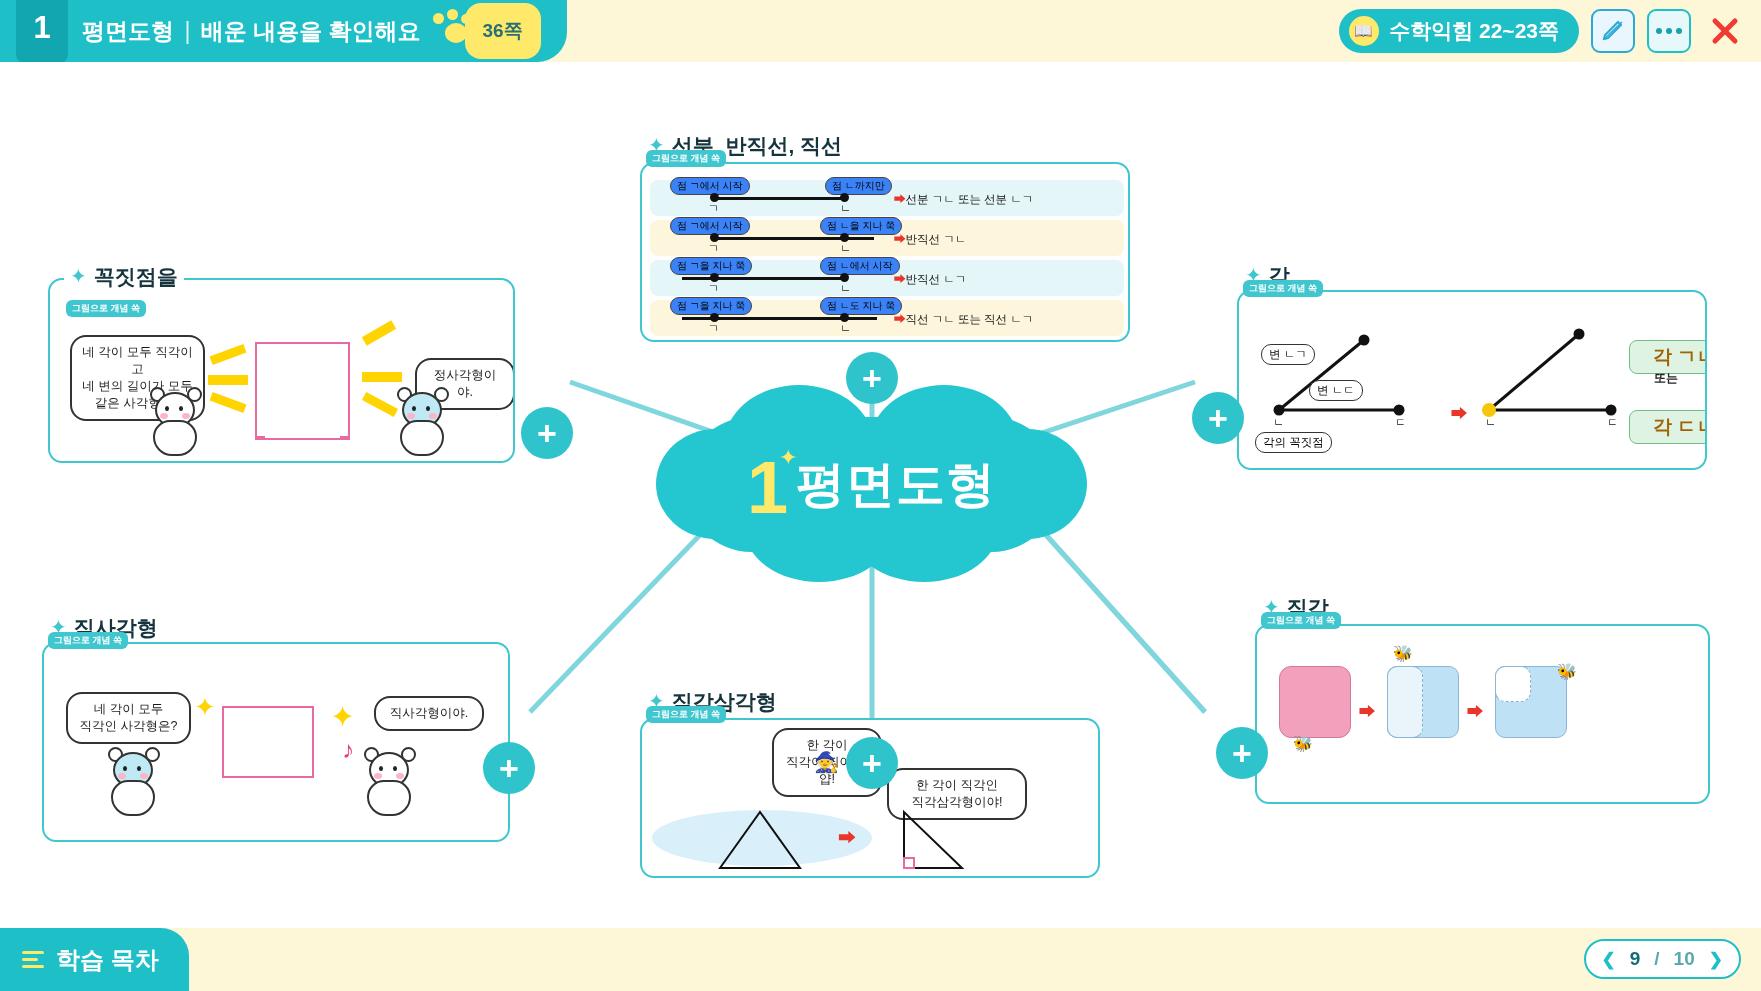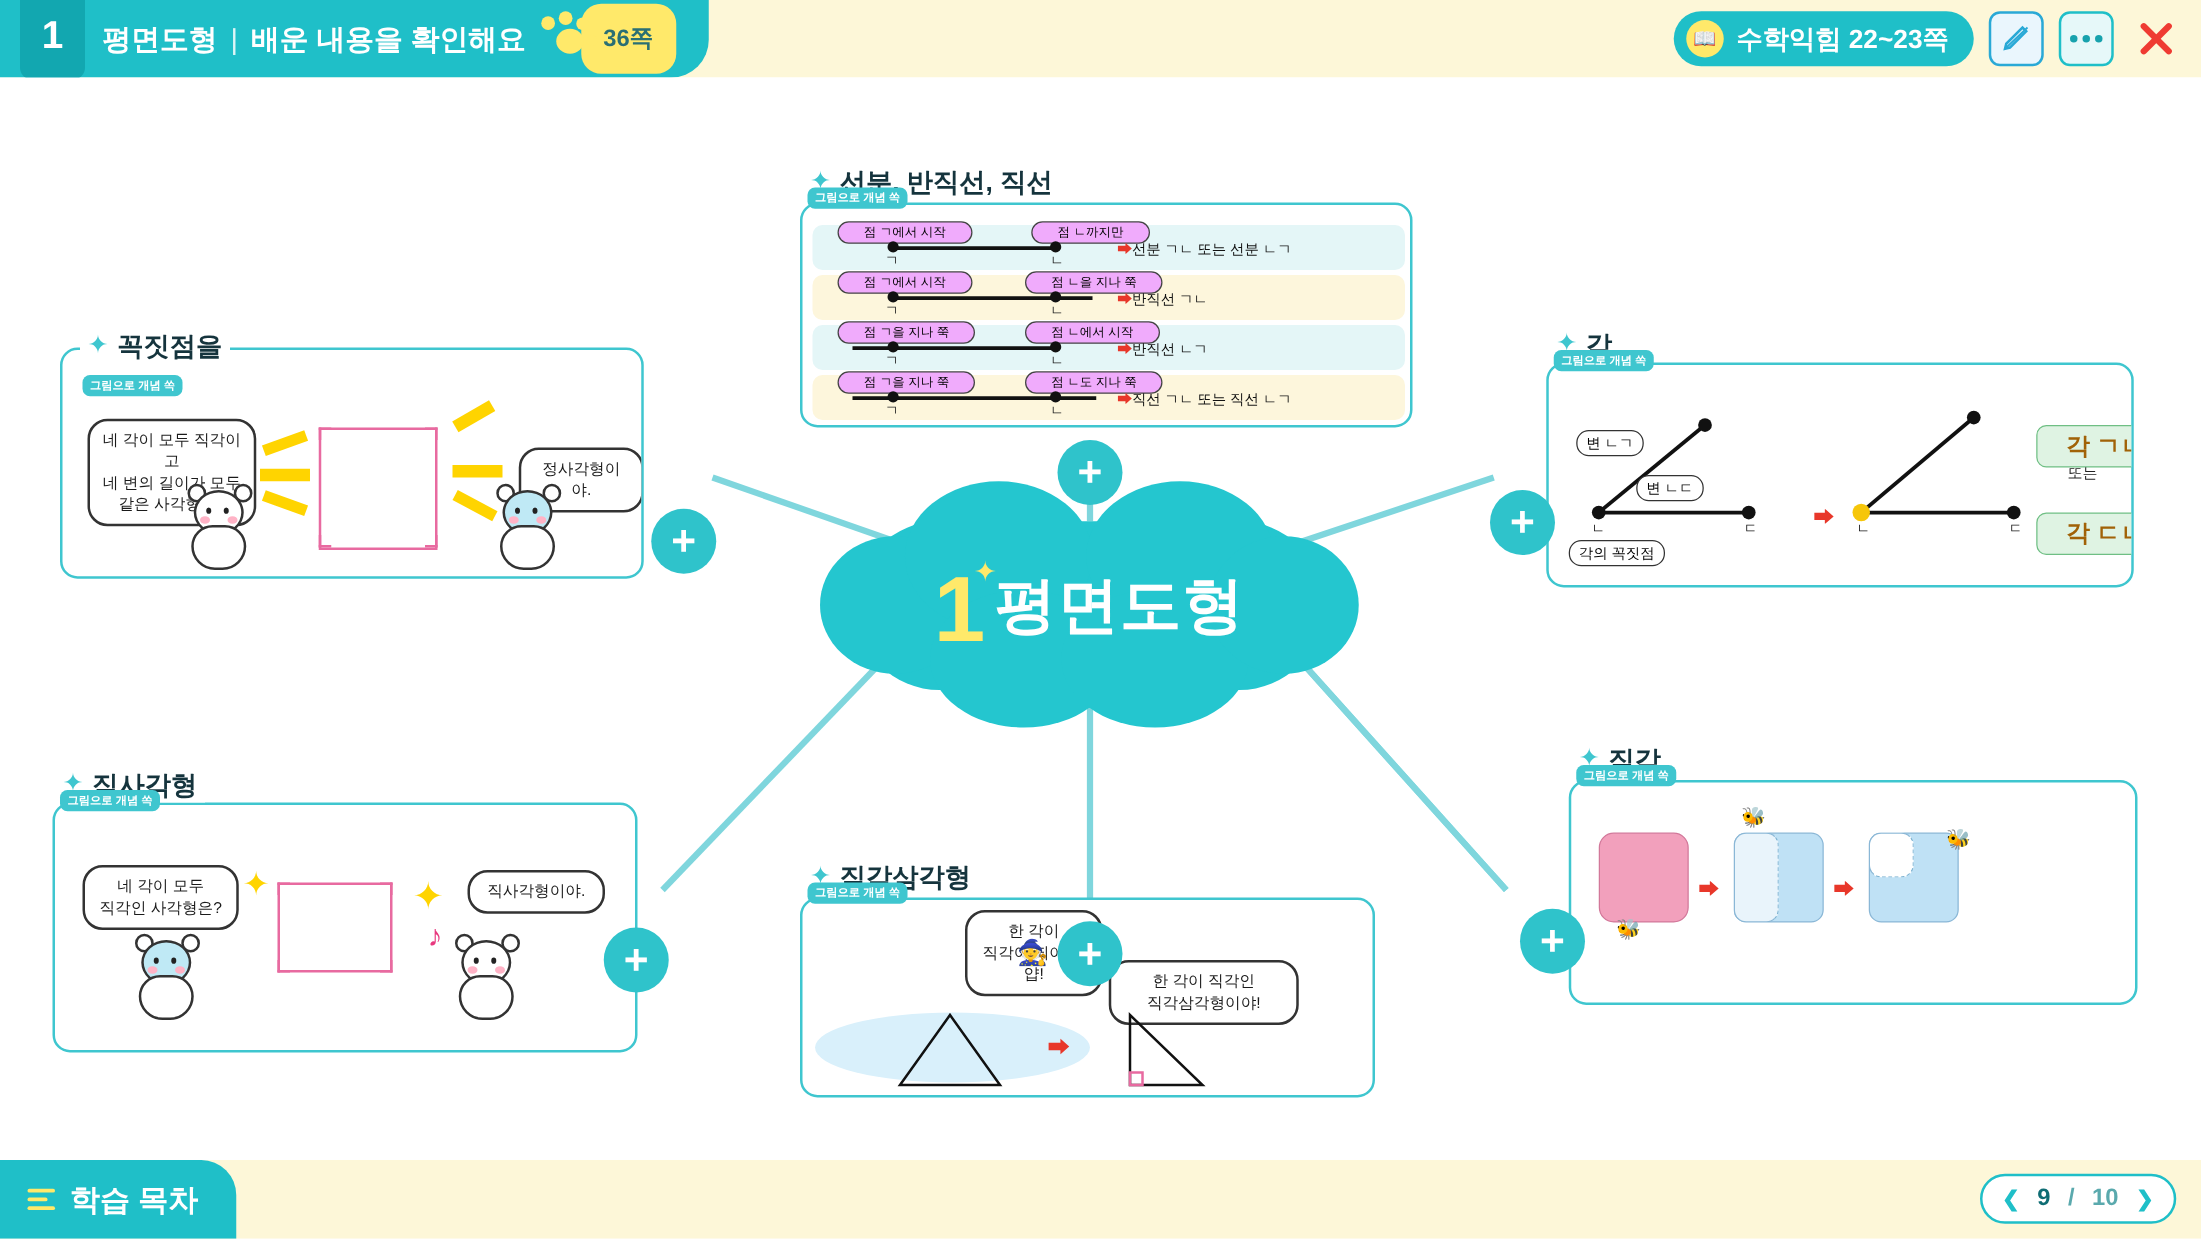--- a/index.html
+++ b/index.html
@@ -155,40 +155,40 @@
   }
   .yellowbeam { position: absolute; background: #ffd400; }
 
   
   .segrow {
     position: absolute; left: 8px; width: 474px; height: 36px; border-radius: 8px;
   }
   .segrow.a { background: #e4f6f7; }
   .segrow.b { background: #fdf6dc; }
   .seglabel {
-    position: absolute; background: #f0abfc; border: 1.5px solid #444; border-radius: 10px;
-    font-size: 10px; padding: 1px 20px; white-space: nowrap;
+    position: absolute; background: #3b82f6; border: 1.5px solid #444; border-radius: 10px;
+    font-size: 10px; padding: 1px 6px; white-space: nowrap;
   }
   .dot { position: absolute; width: 9px; height: 9px; border-radius: 50%; background: #111; }
   .segline { position: absolute; height: 3px; background: #111; }
   .arrowtxt { position: absolute; font-size: 11.5px; color: #111; white-space: nowrap; }
   .redarrow { color: #e8372a; font-weight: bold; }
 
   .klabel { position: absolute; font-size: 11px; color: #222; }
 
   
   .tagbox {
     position: absolute; background: #fff; border: 1.5px solid #333; border-radius: 10px;
     font-size: 11.5px; padding: 2px 7px; white-space: nowrap;
   }
   .greenbox {
     position: absolute; background: #dff3e3; border: 1.5px solid #6fbf84; border-radius: 8px;
     font-size: 19px; font-weight: bold; padding: 3px 23px; color: #a16207; white-space: nowrap;
   }
-  .ttl-mid { position: absolute; font-size: 12px; color: #222; }
+  .ttl-mid { position: absolute; font-size: 12px; color: #222; font-weight: bold; }
 
   
   .paper {
     position: absolute; border: 1.5px solid #8ab7d6; border-radius: 10px;
   }
 
   
   .bottombar {
     position: absolute; left: 0; bottom: 0; width: 1761px; height: 63px;
     background: #fdf7d8;
@@ -470,21 +470,21 @@
   <div class="card" style="left:640px;top:656px;width:460px;height:160px;">
     <div class="card-head" style="top:-32px;left:0;">
       <span class="star">✦</span>
       <span class="card-title">직각삼각형</span>
     </div>
     <div class="mini-tag" style="left:4px;top:-14px;">그림으로 개념 쏙</div>
     <div class="card-clip">
       <div class="bubble" style="left:130px;top:8px;width:110px;white-space:pre-line;">한 각이
 직각이 되어라!
 얍!</div>
-      <div class="bubble" style="left:245px;top:48px;width:152px;white-space:pre-line;">한 각이 직각인
+      <div class="bubble" style="left:245px;top:48px;width:140px;white-space:pre-line;">한 각이 직각인
 직각삼각형이야!</div>
       <svg width="460" height="160" style="position:absolute;left:0;top:0;">
         <ellipse cx="120" cy="118" rx="110" ry="28" fill="#d9f0fb"></ellipse>
         <polygon points="78,148 118,92 158,148" fill="none" stroke="#111" stroke-width="2"></polygon>
         <polygon points="262,148 262,92 320,148" fill="none" stroke="#111" stroke-width="2"></polygon>
         <rect x="262" y="138" width="10" height="10" fill="none" stroke="#e86aa0" stroke-width="2"></rect>
         <text x="196" y="124" font-size="18" fill="#e8372a">➡</text>
       </svg>
       <div style="position:absolute;left:172px;top:30px;font-size:20px;">🧙</div>
     </div>

